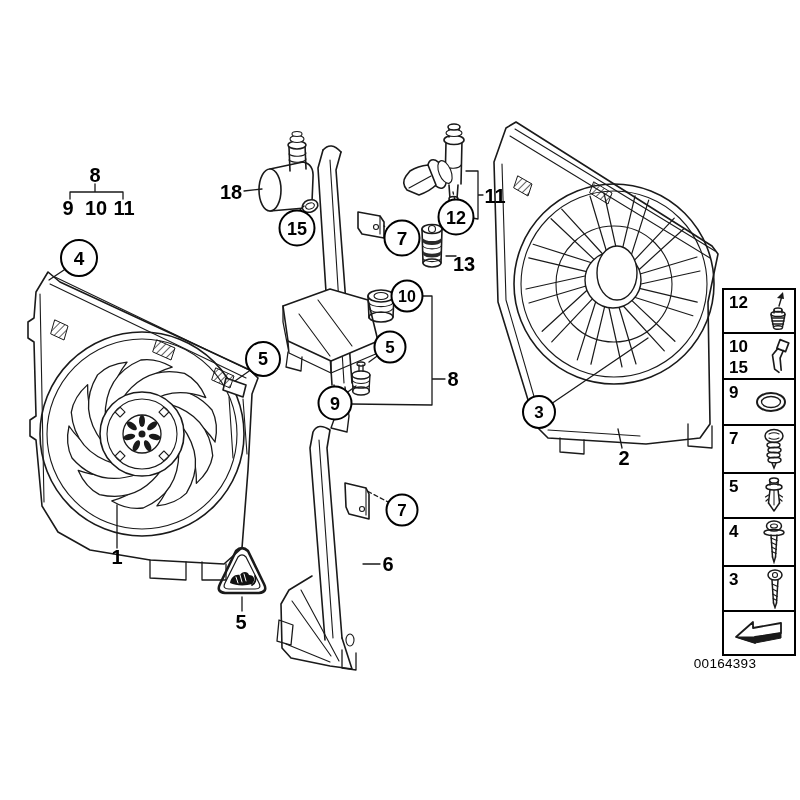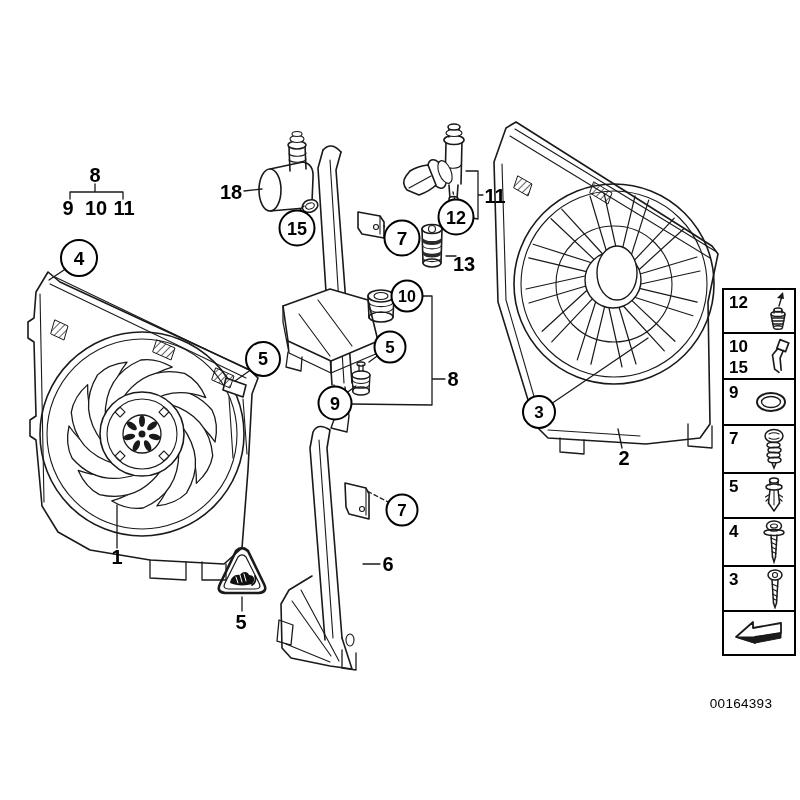--- a/index.html
+++ b/index.html
@@ -12,22 +12,22 @@
   .lbl { position:absolute; transform:translate(-50%,-50%); font-weight:bold;
          font-size:20px; line-height:1; z-index:4; white-space:nowrap; }
   .legend { position:absolute; left:722px; top:288px; width:70px; border:2px solid #000;
             background:#fff; display:grid;
             grid-template-rows:44px 46px 46px 48px 45px 48px 45px 42px; z-index:4; }
   .lrow { border-bottom:2px solid #000; position:relative; display:flex;
           align-items:center; justify-content:flex-end; box-sizing:border-box; }
   .lrow:last-child { border-bottom:none; justify-content:center; }
   .lnum { position:absolute; left:5px; top:2px; font-weight:bold; font-size:17px; line-height:1.25; }
   .licon { margin-right:3px; }
-  .pn { position:absolute; left:704px; top:656px; width:74px; text-align:center;
-        font-size:13.5px; letter-spacing:0.3px; z-index:4;margin-top:40px; }
+  .pn { position:absolute; left:688px; top:656px; width:74px; text-align:center;
+        font-size:13.5px; letter-spacing:0.3px; z-index:4; }
 </style>
 </head>
 <body>
 
 <div class="stage">
 
   <svg class="art" width="800" height="800" viewBox="0 0 800 800">
     <defs>
       <pattern id="hatch" patternUnits="userSpaceOnUse" width="5" height="5" patternTransform="rotate(45)">
         <line x1="0" y1="0" x2="0" y2="5" stroke="#1a1a1a" stroke-width="1.4"></line>

